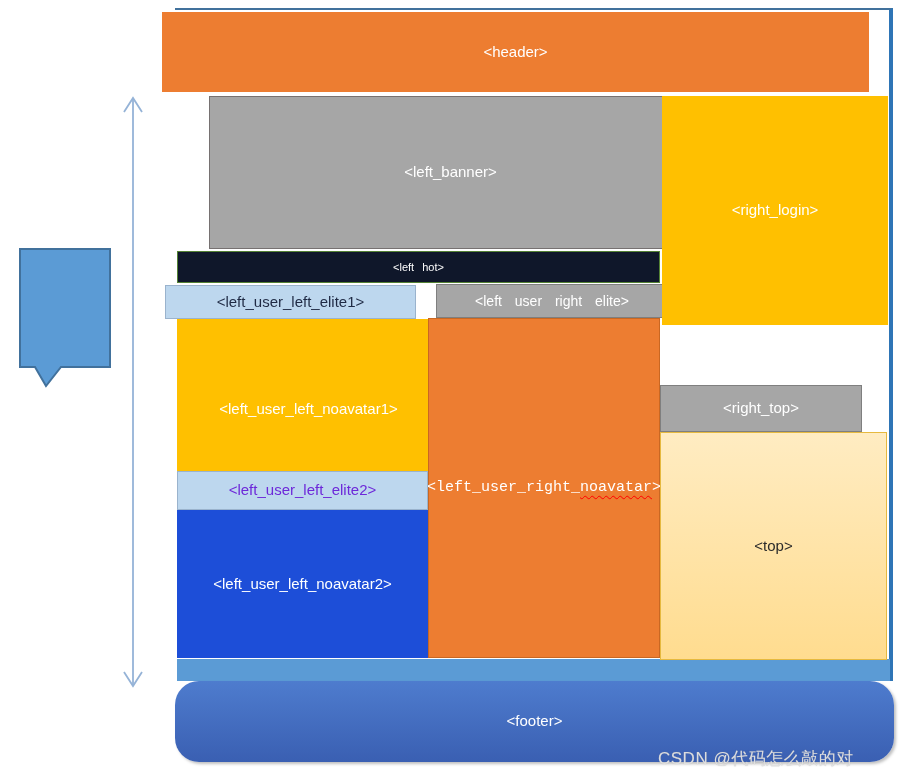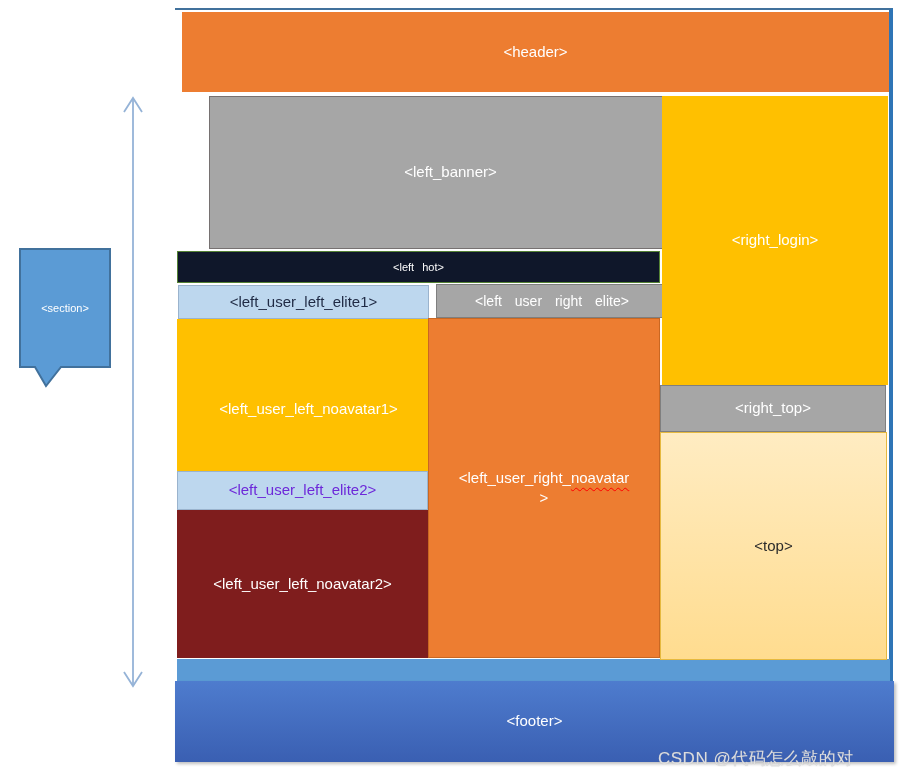--- a/index.html
+++ b/index.html
@@ -15,42 +15,42 @@
   
   .frame {
     position:absolute; left:175px; top:8px; width:718px; height:673px;
     box-sizing:border-box;
     border-top:2px solid #41719C; border-right:4px solid #2E75B6;
   }
   .strip {
     position:absolute; left:177px; top:659px; width:713px; height:22px;
     background:#5B9BD5;
   }
-  .header-box   { left:182px; top:12px;  width:707px; height:80px;  background:#ED7D31; }
+  .header-box   { left:162px; top:12px;  width:707px; height:80px;  background:#ED7D31; }
   .banner-box   { left:177px; top:96px;  width:483px; height:153px; background:#A6A6A6; border:1px solid #767171;margin-left:32px; }
   .hot-box      { left:177px; top:251px; width:483px; height:32px;  background:#0f172a; border:1px solid #548235;
                   font-size:11px; word-spacing:5px; }
-  .elite1-box   { left:178px; top:285px; width:251px; height:34px;  background:#BDD7EE; border:1px solid #9AB3CD;
+  .elite1-box   { left:165px; top:285px; width:251px; height:34px;  background:#BDD7EE; border:1px solid #9AB3CD;
                   color:#1F2A44;align-items:center; }
   .relite-box   { left:428px; top:284px; width:232px; height:34px;  background:#A6A6A6; border:1px solid #7F7F7F;
                   font-size:14px; word-spacing:9px;margin-left:8px; }
   .noav1-box    { left:177px; top:319px; width:251px; height:180px; background:#FFC000;padding-left:12px; }
   .rnoav-box    { left:428px; top:318px; width:232px; height:340px; background:#ED7D31; border:1px solid #C96722;
-                  flex-direction:column; }
+                  flex-direction:row;font-family:Liberation Mono, monospace; }
   .elite2-box   { left:177px; top:471px; width:251px; height:39px;  background:#BDD7EE; border:1px solid #9AB3CD;
                   color:#6d28d9; }
-  .noav2-box    { left:177px; top:510px; width:251px; height:148px; background:#7f1d1d;justify-content:center; }
-  .rlogin-box   { left:662px; top:96px;  width:226px; height:289px; background:#FFC000; }
-  .rtop-box     { left:660px; top:385px; width:226px; height:47px;  background:#A6A6A6; border:1px solid #7F7F7F; }
+  .noav2-box    { left:177px; top:510px; width:251px; height:148px; background:#1d4ed8;justify-content:center; }
+  .rlogin-box   { left:662px; top:96px;  width:226px; height:229px; background:#FFC000; }
+  .rtop-box     { left:660px; top:385px; width:202px; height:47px;  background:#A6A6A6; border:1px solid #7F7F7F; }
   .top-box      { left:660px; top:432px; width:227px; height:228px;
                   background:linear-gradient(180deg,#FFECC2 0%,#FFDC8F 100%);
                   border:1px solid #E6B93F; color:#2B2B2B; }
   .footer-box   { left:175px; top:681px; width:719px; height:81px;
                   background:linear-gradient(180deg,#4E7CCE 0%,#3A5FB2 100%);
-                  box-shadow:2px 2px 3px rgba(0,0,0,0.25); }
+                  box-shadow:2px 2px 3px rgba(0,0,0,0.25);border-radius:24px; }
   .wavy { text-decoration:underline wavy #FF0000 1px; text-underline-offset:4px; }
 
   
   .callout { position:absolute; left:19px; top:248px; width:96px; height:142px; }
   .callout-label {
     position:absolute; left:0; top:0; width:92px; height:120px;
     display:flex; align-items:center; justify-content:center;
     color:#ffffff; font-size:11px;
   }
   
@@ -71,21 +71,20 @@
   <svg class="v-arrow" width="28" height="600" viewBox="0 0 28 600">
     <line x1="13" y1="6" x2="13" y2="594" stroke="#95B3D7" stroke-width="1.8"></line>
     <polyline points="4,20 13,6 22,20" fill="none" stroke="#95B3D7" stroke-width="1.8"></polyline>
     <polyline points="4,580 13,594 22,580" fill="none" stroke="#95B3D7" stroke-width="1.8"></polyline>
   </svg>
 
   <div class="callout">
     <svg width="96" height="142" viewBox="0 0 96 142">
       <polygon points="1,1 91,1 91,119 42,119 27,138 16,119 1,119" fill="#5B9BD5" stroke="#41719C" stroke-width="2" stroke-linejoin="miter"></polygon>
     </svg>
-    <div class="callout-label">&lt;section&gt;</div>
   </div>
 
   <div class="frame"></div>
   <div class="strip"></div>
 
   <div class="box header-box">
     <span>&lt;header&gt;</span>
   </div>
 
   <div class="box banner-box">

